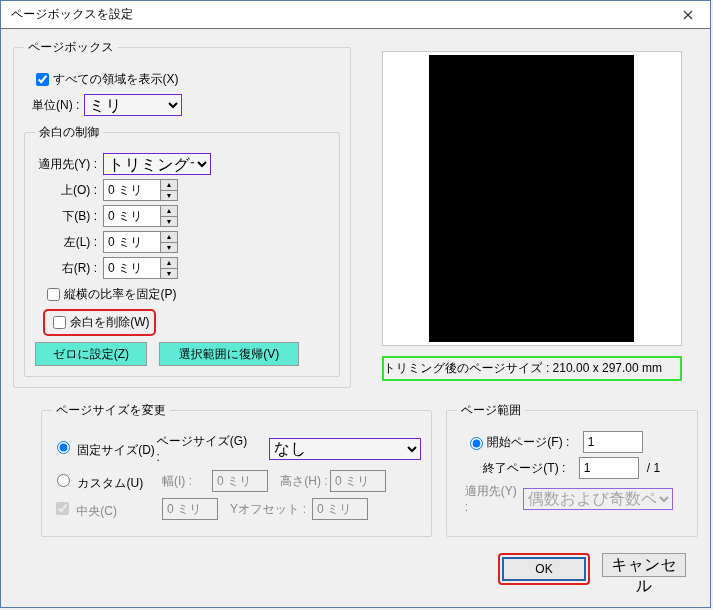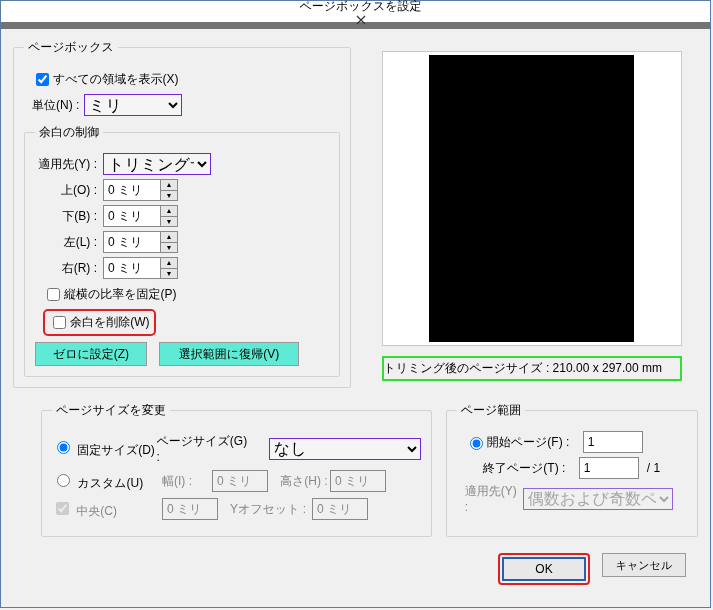--- a/index.html
+++ b/index.html
@@ -17,25 +17,24 @@
   background: #f0f0f0;
   width: 711px;
   height: 608px;
   display: flex;
   flex-direction: column;
 }
 .titlebar {
   background: #fff;
   display: flex;
   align-items: center;
-  justify-content: center;
+  justify-content: space-between;
   height: 28px;
   padding-left: 10px;
-  border-bottom: 7px solid #737373;
-  flex-direction: column;
+  border-bottom: 1px solid #737373;
 }
 .title { font-size: 12px; }
 .close-btn {
   width: 45px; height: 28px;
   display: flex; align-items: center; justify-content: center;
   font-size: 14px;
 }
 .content {
   padding: 10px 12px;
   flex: 1;
@@ -148,21 +147,21 @@
   border: 2px solid #e02020;
   border-radius: 4px;
   padding: 2px;
 }
 .ok-btn {
   height: 24px; width: 84px;
   border: 2px solid #2a5fb0;
   background: #e8e8e8;
   font-family: inherit; font-size: 12px;
 }
-.cancel-btn { height: 24px; width: 84px; font-family: inherit; font-size: 11px;
+.cancel-btn { height: 24px; width: 84px; font-family: inherit; font-size: 16px;
   border:1px solid #9a9a9a; background:#e8e8e8; }
 .rdio { margin-right: 4px; }
 .fs-row { display:flex; align-items:center; margin: 6px 0; }
 .fs-label { width: 110px; }
 .fs-label-sm { width: 50px; }
 select:disabled { background: #f0f0f0; color:#888; }
 </style>
 </head>
 <body>
 

